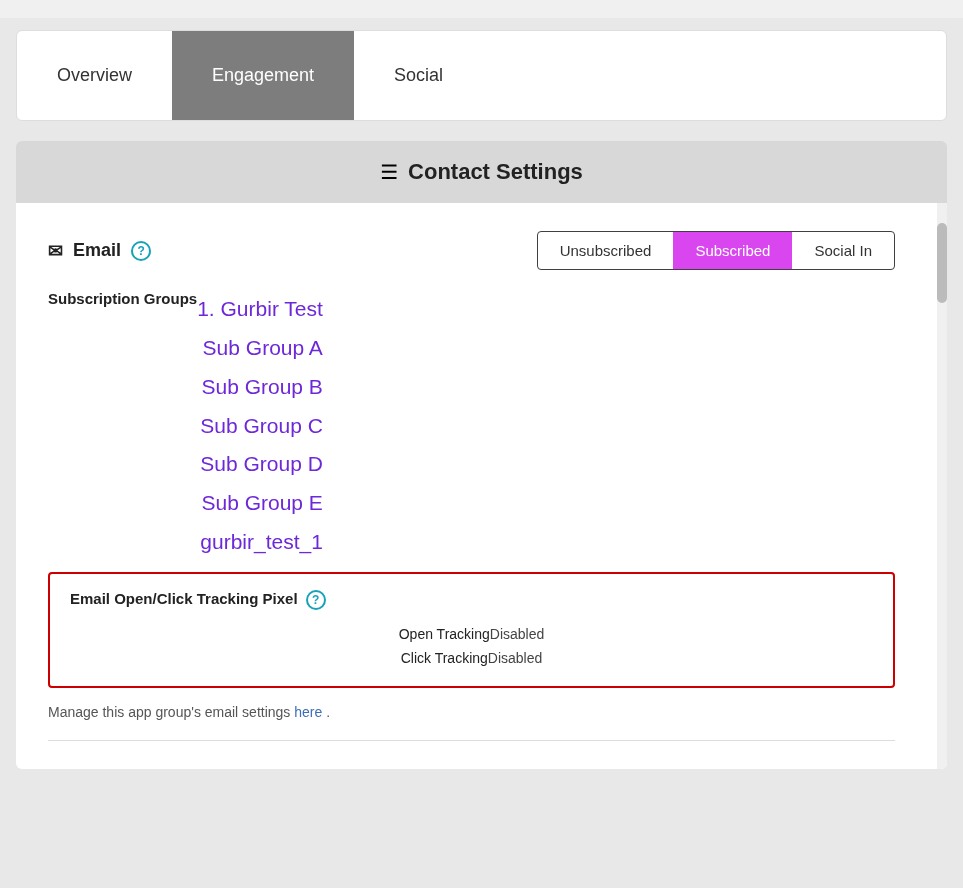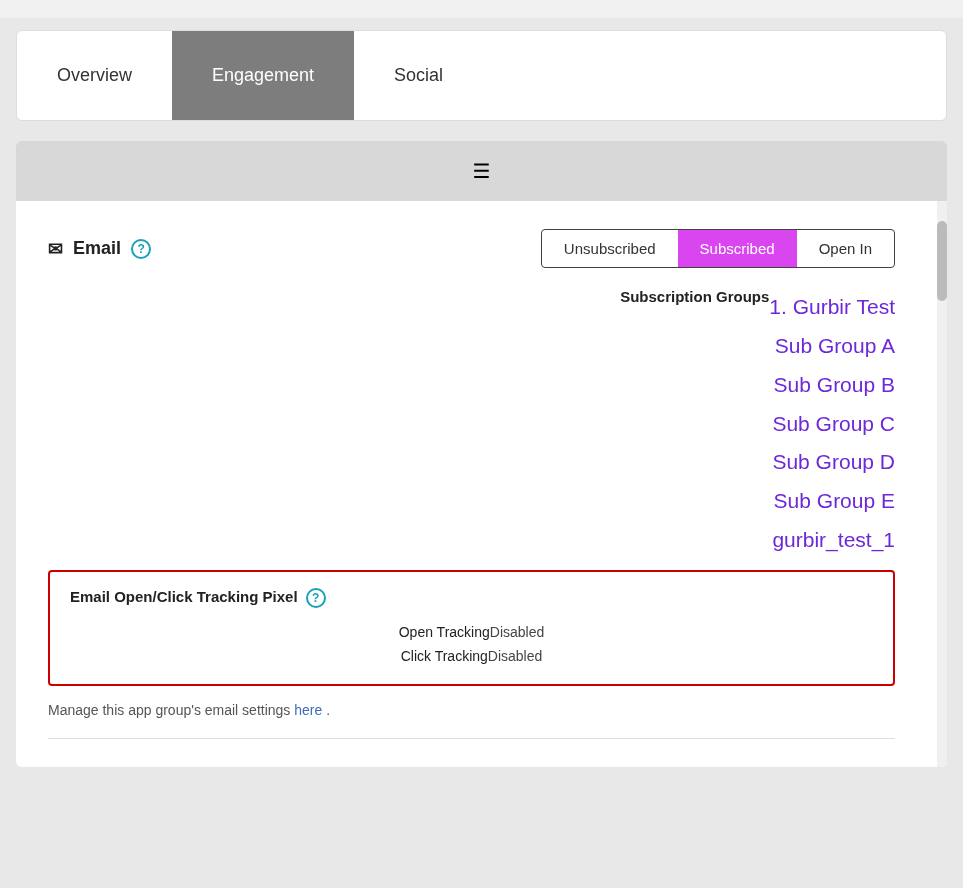--- a/index.html
+++ b/index.html
@@ -143,21 +143,21 @@
     }
 
     .sub-btn.active {
       background: #d946ef;
       color: #fff;
     }
 
     
     .subscription-groups-row {
       display: flex;
-      justify-content: flex-end;
+      justify-content: flex-start;
       padding-right: 20px;
       margin-bottom: 2px;
     }
 
     .sub-groups-label {
       font-size: 15px;
       font-weight: 700;
       color: #222;
     }
 
@@ -229,34 +229,35 @@
 
 <div class="tabs-container">
   <button class="tab">Overview</button>
   <button class="tab active">Engagement</button>
   <button class="tab">Social</button>
 </div>
 
 <div class="content-area">
   <div class="contact-settings-header">
     <span class="icon">☰</span>
+    <span class="title">Contact Settings</span>
   </div>
 
   <div class="settings-body">
 
     <div class="email-row">
       <div class="email-label">
         <span class="email-icon">✉</span>
         <span>Email</span>
         <span class="help-icon">?</span>
       </div>
       <div class="subscription-buttons">
         <button class="sub-btn">Unsubscribed</button>
         <button class="sub-btn active">Subscribed</button>
-        <button class="sub-btn">Open In</button>
+        <button class="sub-btn">Social In</button>
       </div>
     </div>
 
     <div class="subscription-groups-row">
       <span class="sub-groups-label">Subscription Groups</span>
       <div class="sub-groups-list">
         <div>1. Gurbir Test</div>
         <div>Sub Group A</div>
         <div>Sub Group B</div>
         <div>Sub Group C</div>

